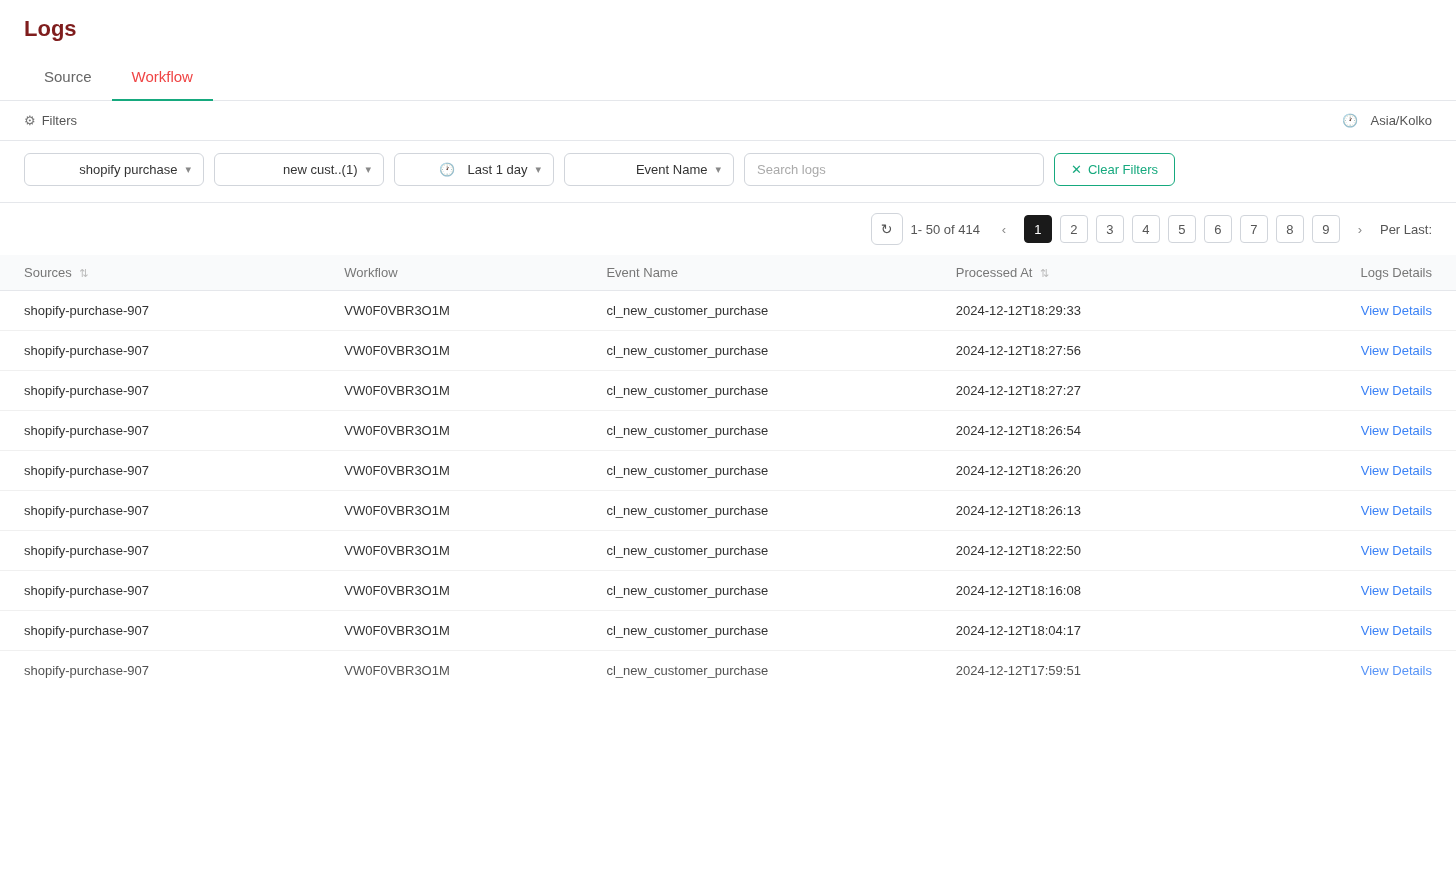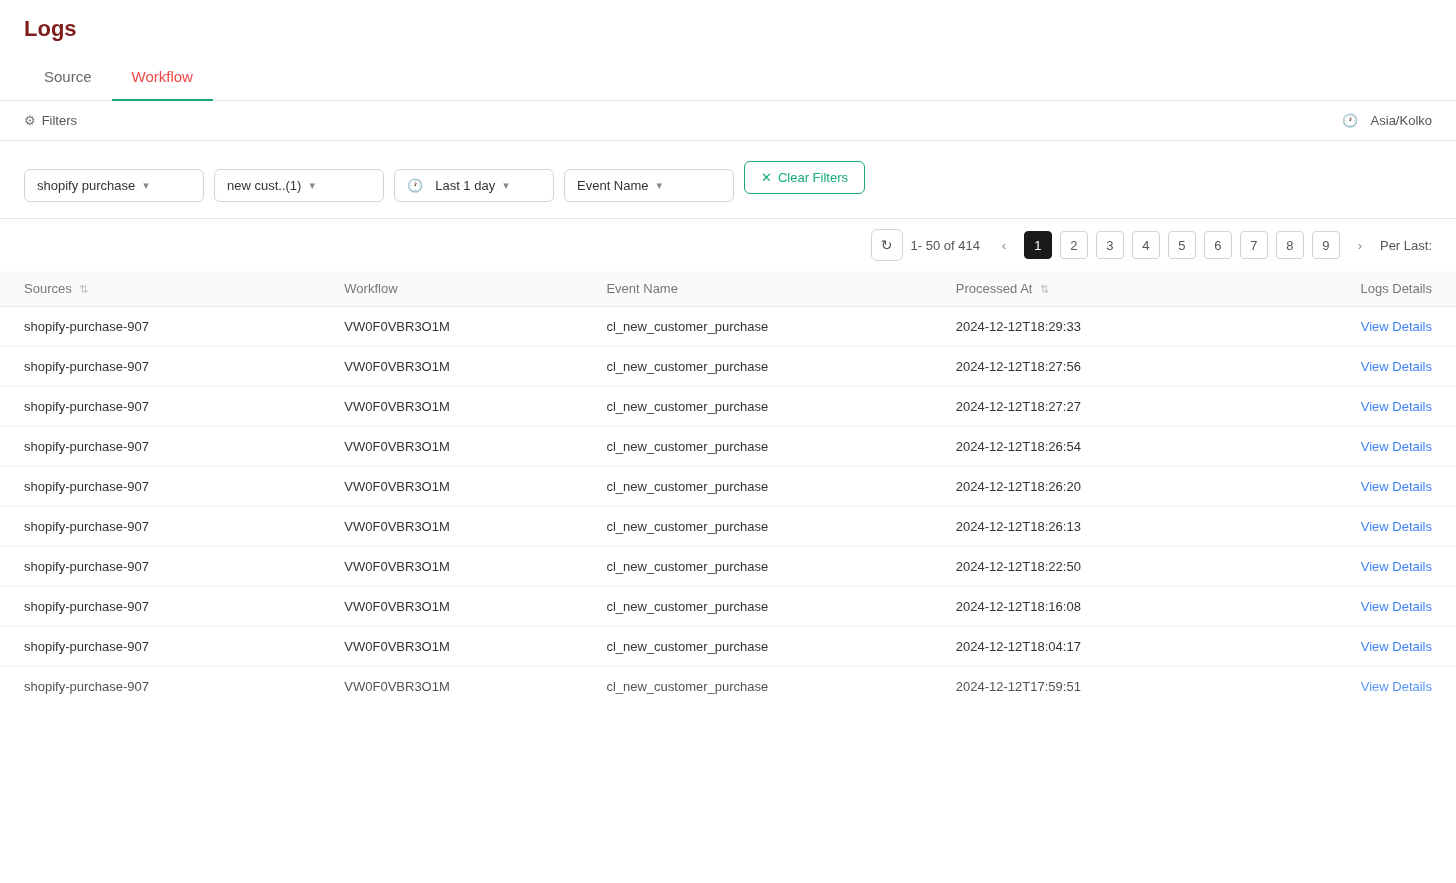--- a/index.html
+++ b/index.html
@@ -14,24 +14,24 @@
 
     .filters-bar { display: flex; align-items: center; justify-content: space-between; padding: 12px 24px; border-bottom: 1px solid #e5e7eb; }
     .filters-left { display: flex; align-items: center; gap: 6px; color: #555; font-size: 13px; }
     .filters-icon { color: #777; }
     .filters-right { display: flex; align-items: center; gap: 8px; color: #555; font-size: 13px; }
     .timezone-icon { margin-right: 4px; color: #888; }
 
     .filter-row { display: flex; align-items: center; gap: 10px; padding: 12px 24px 16px; border-bottom: 1px solid #e5e7eb; flex-wrap: wrap; }
 
     .filter-select {
-      display: flex; align-items: center; justify-content: flex-start;
+      display: flex; align-items: center; justify-content: flex-end;
       padding: 8px 12px; border: 1px solid #d1d5db; border-radius: 6px;
       background: #fff; cursor: pointer; min-width: 170px; gap: 8px;
-      font-size: 13px; color: #333; margin-top: 16px;
+      font-size: 13px; color: #333;
     }
     .filter-select .chevron { color: #888; font-size: 11px; }
     .filter-select.time-select { min-width: 160px; }
     .filter-select.event-select { min-width: 170px; }
     .filter-select.source-select { min-width: 180px; }
     .time-icon { color: #888; margin-right: 4px; font-size: 13px; }
 
     .search-input-wrap { flex: 1; min-width: 200px; max-width: 300px; }
     .search-input {
       width: 100%; padding: 8px 12px; border: 1px solid #d1d5db; border-radius: 6px;
@@ -108,20 +108,23 @@
     <span class="time-icon">🕐</span>
     <span>Last 1 day</span>
     <span class="chevron">▾</span>
   </div>
 
   <div class="filter-select event-select">
     <span>Event Name</span>
     <span class="chevron">▾</span>
   </div>
 
+  <div class="search-input-wrap">
+    <input class="search-input" type="text" placeholder="Search logs" style="">
+  </div>
 
   <button class="clear-filters-btn">
     <span>✕</span>
     <span>Clear Filters</span>
   </button>
 
 </div>
 
 <div class="pagination-row">
   <button class="refresh-btn">

